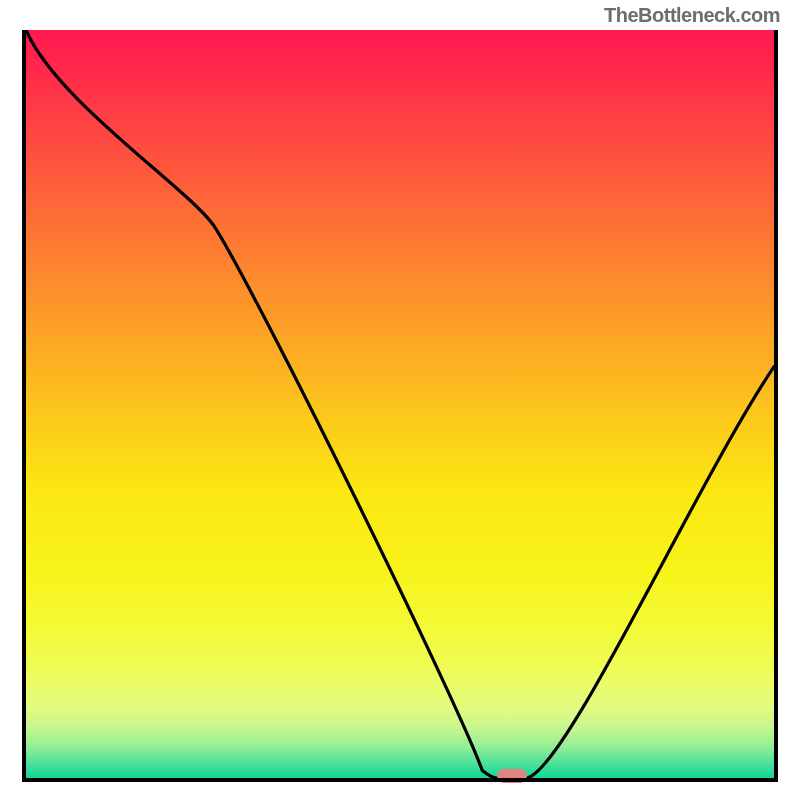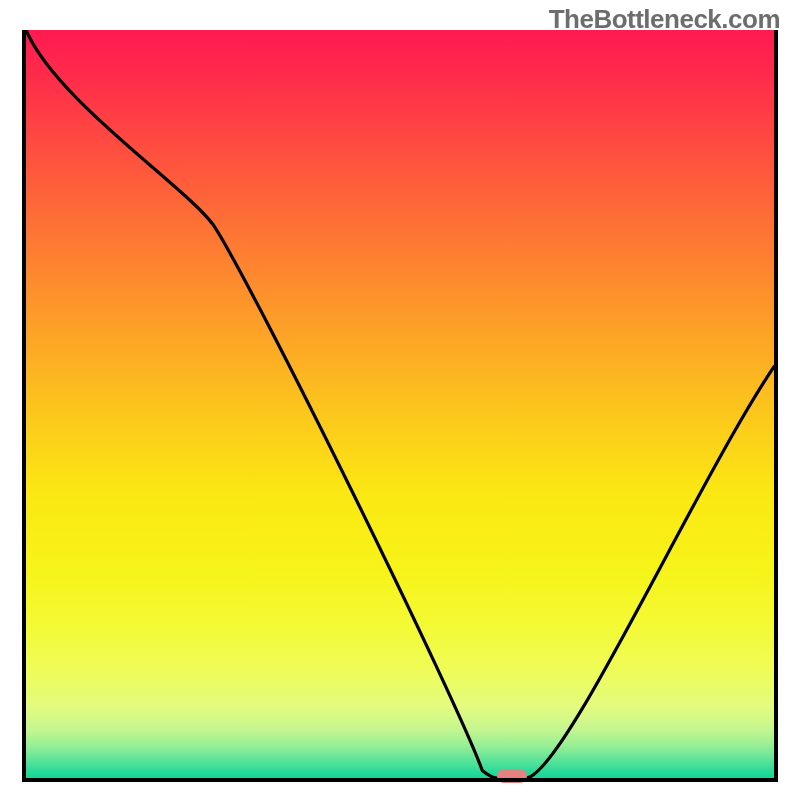--- a/index.html
+++ b/index.html
@@ -10,21 +10,21 @@
     position: relative;
     width: 800px;
     height: 800px;
   }
 
   .watermark {
     position: absolute;
     top: 4px;
     right: 20px;
     font-family: Arial, Helvetica, sans-serif;
-    font-size: 26px;
+    font-size: 20px;
     font-weight: bold;
     color: #6d6d6d;
     z-index: 10;
     letter-spacing: -0.5px;
   }
 
   .plot-border {
     position: absolute;
     left: 22px;
     top: 30px;

